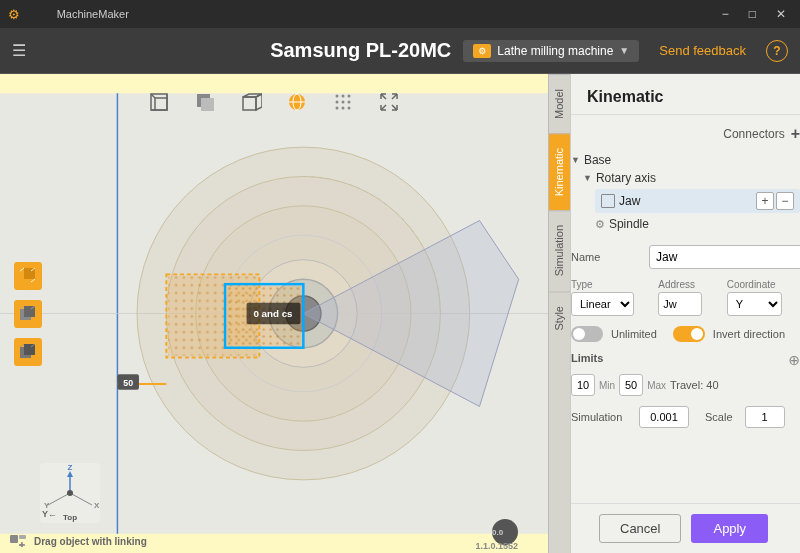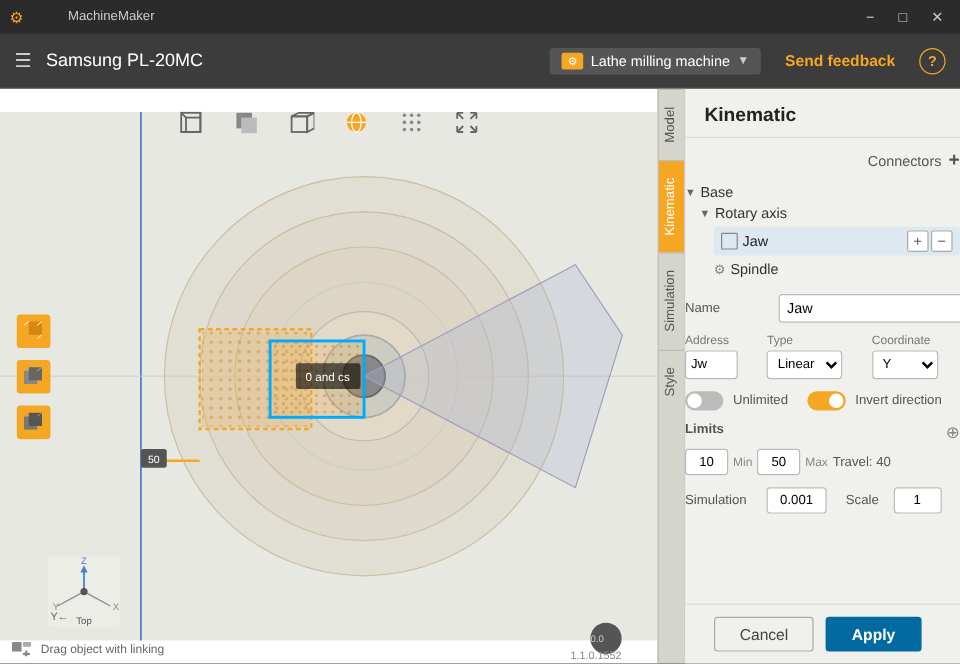--- a/index.html
+++ b/index.html
@@ -24,36 +24,36 @@
     .toolbar {
       background: #3c3c3c;
       height: 46px;
       display: flex;
       align-items: center;
       padding: 0 12px;
       gap: 12px;
       border-bottom: 1px solid #555;
     }
     .menu-icon { color: #ccc; font-size: 16px; cursor: pointer; }
-    .app-title { color: #fff; font-size: 15px; font-weight: 400; flex: 1; }
+    .app-title { color: #fff; font-size: 20px; font-weight: 700; flex: 1; text-align: right; }
     .machine-selector {
       display: flex;
       align-items: center;
       gap: 6px;
       background: #555;
       border-radius: 3px;
       padding: 4px 10px;
       color: #fff;
       cursor: pointer;
       font-size: 12px;
     }
     .machine-icon { width: 18px; height: 14px; background: #f5a623; border-radius: 2px; display: flex; align-items: center; justify-content: center; }
     .feedback-btn {
       color: #f5a623;
-      font-weight: 700;
+      font-weight: 400;
       font-size: 13px;
       cursor: pointer;
       padding: 4px 8px;
     }
     .help-btn {
       width: 22px; height: 22px;
       border-radius: 50%;
       border: 1.5px solid #f5a623;
       color: #f5a623;
       display: flex; align-items: center; justify-content: center;
@@ -63,23 +63,24 @@
 
     
     .main {
       display: flex;
       height: calc(553px - 28px - 46px);
     }
 
     
     .viewport {
       flex: 1;
-      background: #ffffff;
+      background: #fef9c3;
       position: relative;
       overflow: hidden;
+      font-weight: bold;
     }
 
     
     .view-icons {
       position: absolute;
       top: 14px;
       left: 0;
       right: 0;
       display: flex;
       justify-content: center;
@@ -299,21 +300,21 @@
     .limits-label { font-size: 11px; color: #555; font-weight: 600; }
     .limit-icon { color: #888; cursor: pointer; font-size: 14px; }
 
     .limit-inputs {
       display: flex;
       align-items: center;
       gap: 4px;
       margin-bottom: 10px;
     }
     .limit-input {
-      width: 36px; height: 22px;
+      width: 24px; height: 22px;
       border: 1px solid #bbb;
       border-radius: 3px;
       padding: 0 4px;
       font-size: 11px;
       background: #fff;
       text-align: center;
     }
     .limit-sublabel { font-size: 10px; color: #888; }
     .travel-text { font-size: 11px; color: #555; }
 
@@ -357,25 +358,25 @@
       padding: 6px 20px;
       background: transparent;
       border: 1px solid #aaa;
       border-radius: 3px;
       font-size: 13px;
       cursor: pointer;
       color: #444;
     }
     .apply-btn {
       padding: 6px 22px;
-      background: #0369a1;
+      background: #8b5cf6;
       border: none;
       border-radius: 3px;
       font-size: 13px;
-      font-weight: 700;
+      font-weight: 400;
       cursor: pointer;
       color: #fff;
     }
 
     
     .scene-svg {
       position: absolute;
       top: 0; left: 0; right: 22px; bottom: 28px;
       width: 100%;
       height: 100%;
@@ -681,29 +682,29 @@
       <div class="form-section">
 
         <div class="field-row">
           <label class="field-label">Name</label>
           <input class="field-input" type="text" value="Jaw" style="">
 
         </div>
 
         <div class="type-row">
           <div>
-            <div class="sub-label">Address</div>
-            <input class="select-field" type="text" value="Jw" style="width: 44px;">
-          </div>
-          <div>
             <div class="sub-label">Type</div>
             <select class="select-field">
               <option>Linear</option>
               <option>Rotary</option>
             </select>
+          </div>
+          <div>
+            <div class="sub-label">Address</div>
+            <input class="select-field" type="text" value="Jw" style="width: 44px;">
           </div>
           <div>
             <div class="sub-label">Coordinate</div>
             <select class="select-field coord-select">
               <option>Y</option>
               <option>X</option>
               <option>Z</option>
             </select>
           </div>
         </div>

